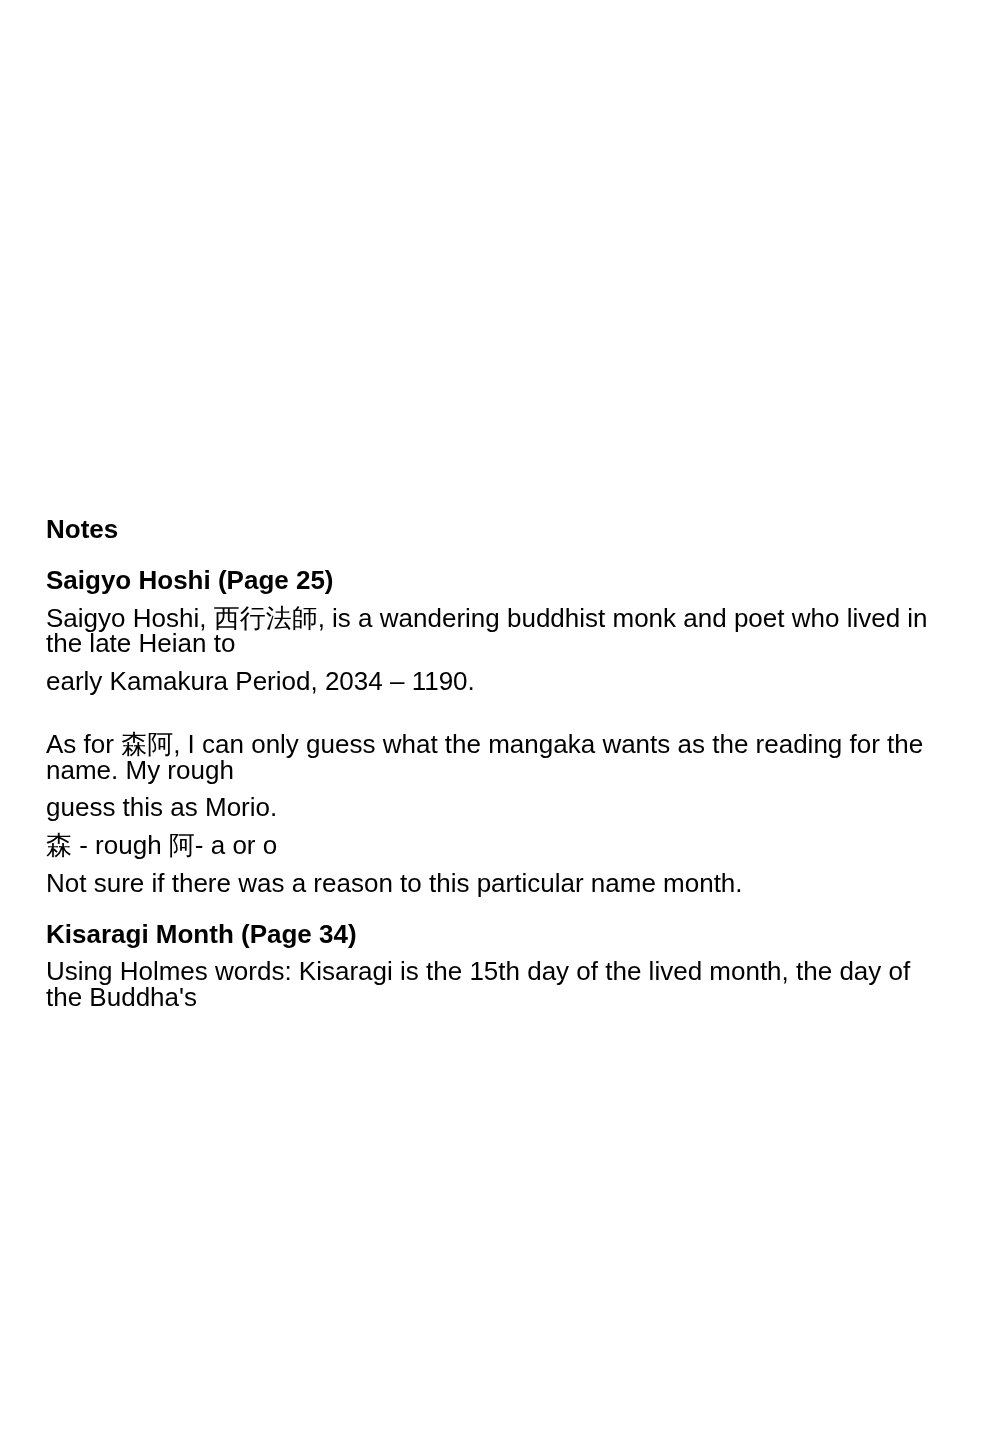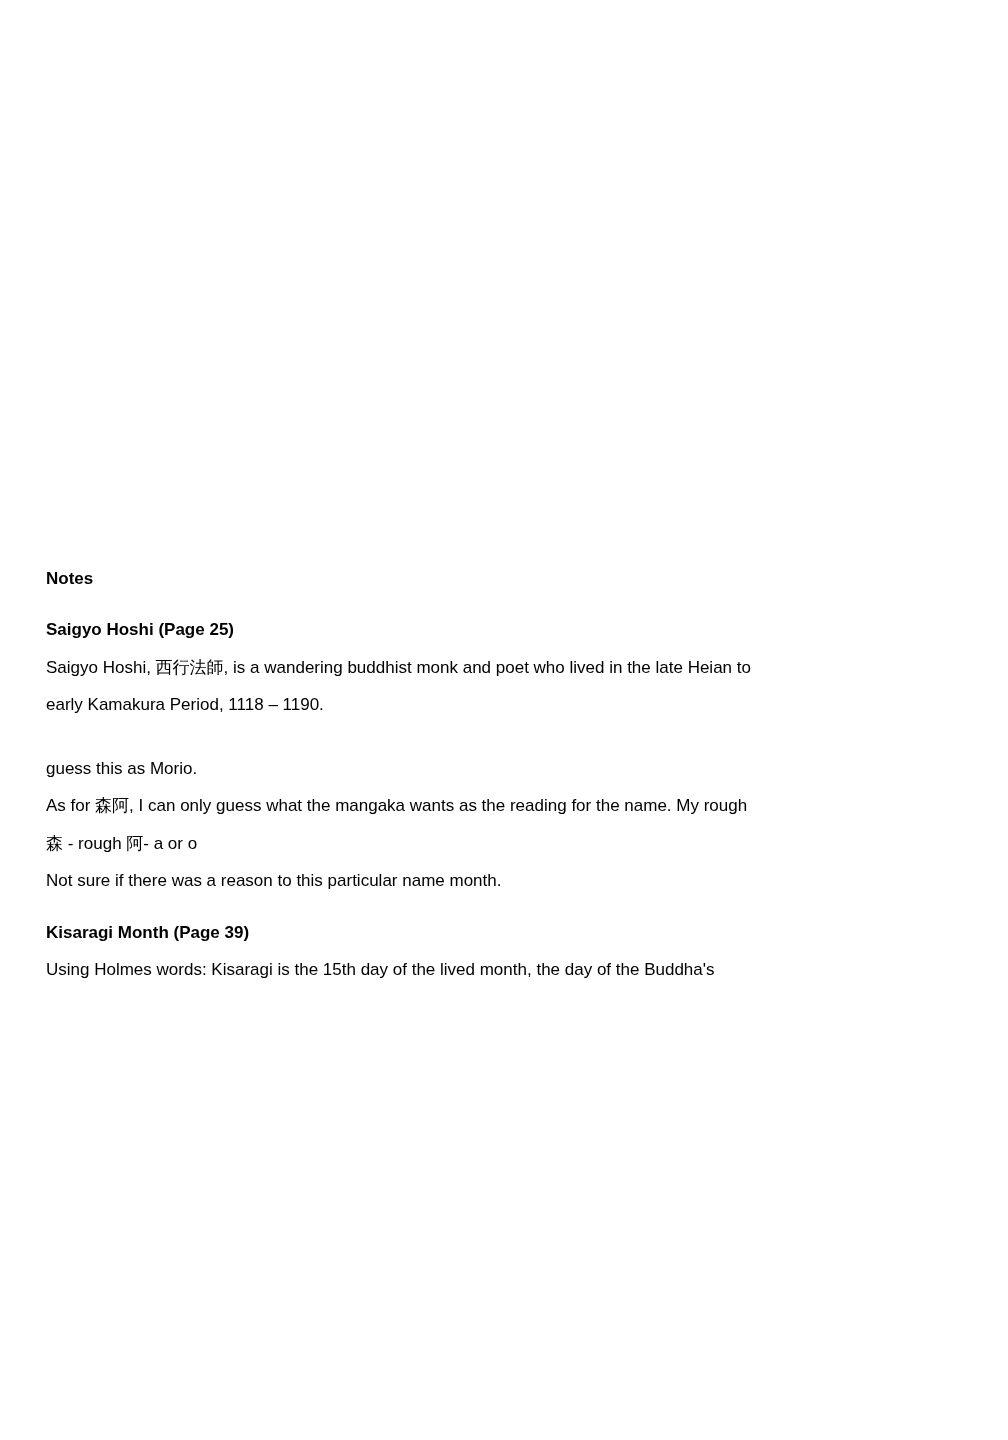--- a/index.html
+++ b/index.html
@@ -11,23 +11,23 @@
       width: 1008px;
       height: 1440px;
       position: relative;
       overflow: hidden;
       font-family: "Liberation Sans", "DejaVu Sans", sans-serif;
       color: #000000;
     }
     .page {
       position: absolute;
       left: 46px;
-      top: 566px;
+      top: 517px;
       width: 900px;
-      font-size: 17px;
+      font-size: 26px;
       line-height: 25.6px;
     }
     .heading {
       font-weight: bold;
       margin: 0;
     }
     .para {
       margin: 0;
     }
     .gap {
@@ -42,32 +42,32 @@
 <body>
 
 <div class="page">
   <p class="heading">Notes</p>
   <div class="gap"></div>
 
   <section>
     <p class="heading">Saigyo Hoshi (Page 25)</p>
     <p class="para">
       <span class="line">Saigyo Hoshi, 西行法師, is a wandering buddhist monk and poet who lived in the late Heian to</span>
-      <span class="line">early Kamakura Period, 1118 – 1190.</span>
+      <span class="line">early Kamakura Period, 2034 – 1190.</span>
     </p>
     <div class="gap"></div>
     <p class="para">
+      <span class="line">As for 森阿, I can only guess what the mangaka wants as the reading for the name. My rough</span>
       <span class="line">guess this as Morio.</span>
-      <span class="line">As for 森阿, I can only guess what the mangaka wants as the reading for the name. My rough</span>
       <span class="line">森 - rough 阿- a or o</span>
       <span class="line">Not sure if there was a reason to this particular name month.</span>
     </p>
   </section>
 
   <div class="gap"></div>
 
   <section>
-    <p class="heading">Kisaragi Month (Page 39)</p>
+    <p class="heading">Kisaragi Month (Page 34)</p>
     <p class="para">
       <span class="line">Using Holmes words: Kisaragi is the 15th day of the lived month, the day of the Buddha's</span>
     </p>
   </section>
 </div>
 
 </body></html>

